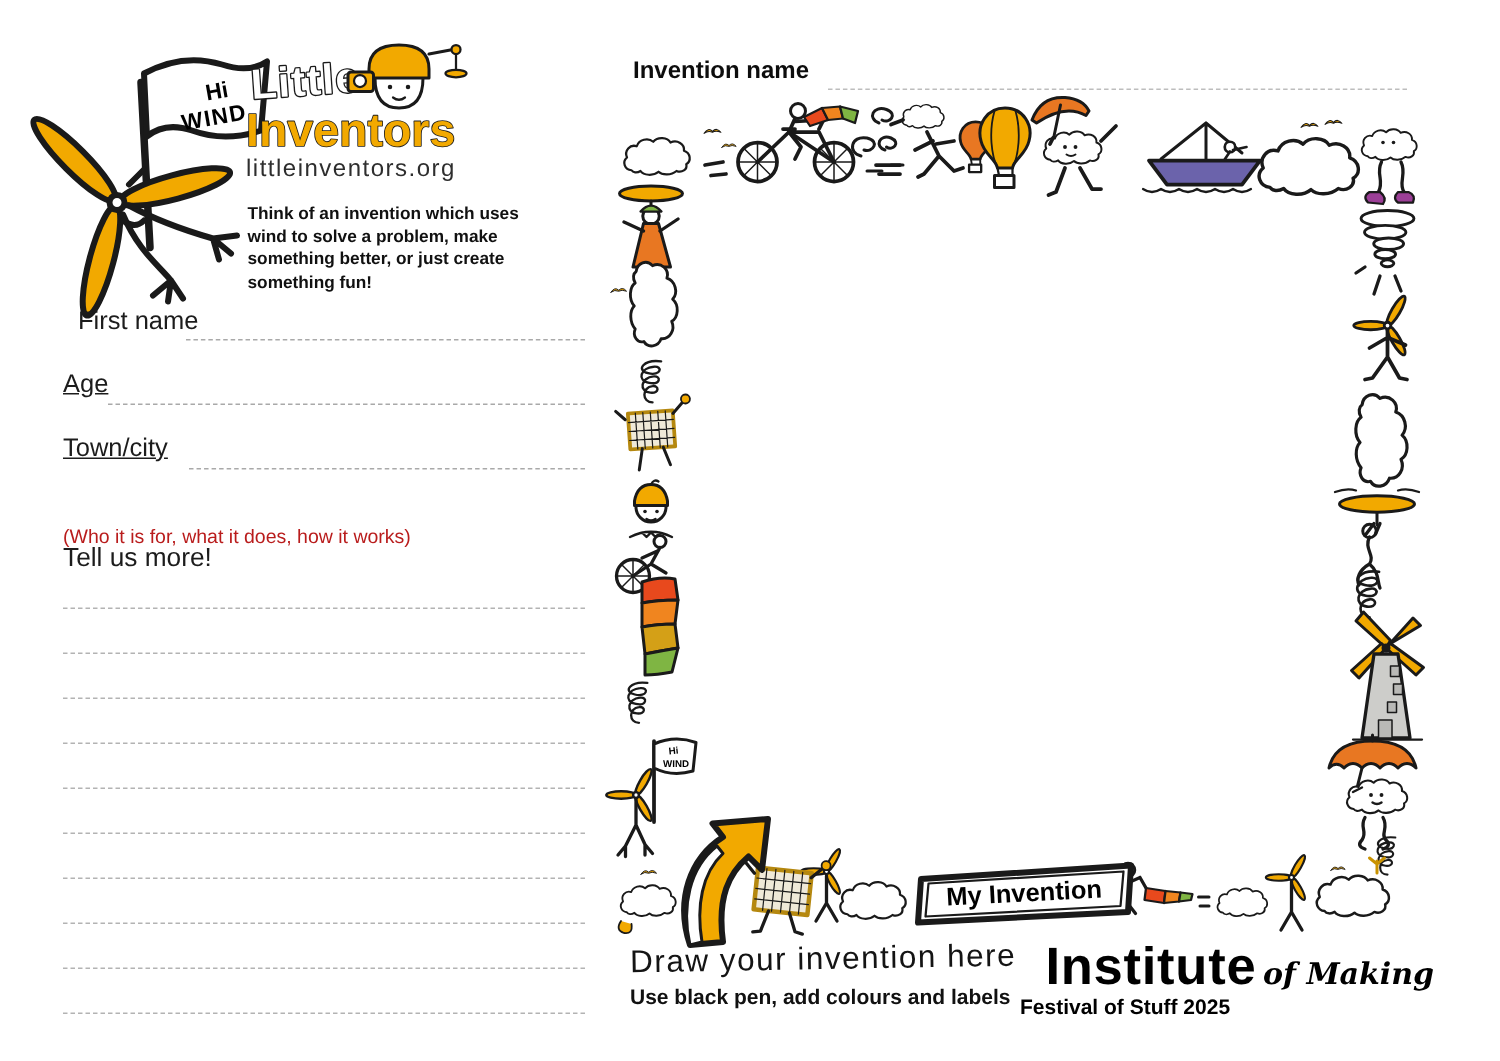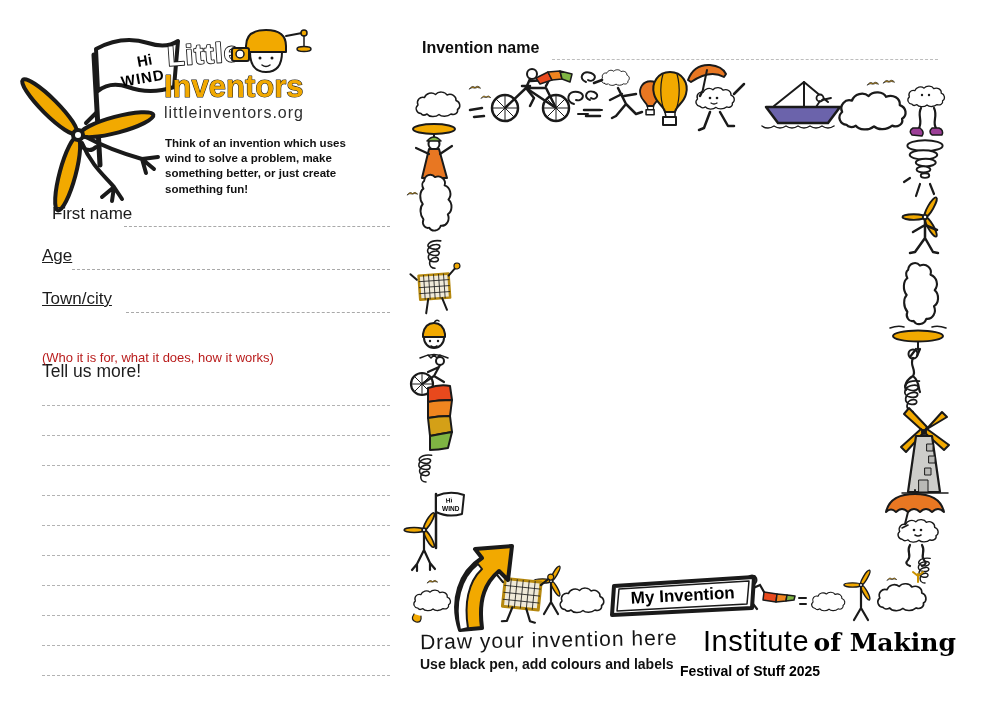--- a/index.html
+++ b/index.html
@@ -15,22 +15,22 @@
   .dline{border-bottom:1px dashed #a9a9a9;height:0;}
   .tell{left:42px;top:325px;font-size:17.5px;margin-top:36px;}
   .hint{left:42px;top:350px;font-size:13px;color:#b91c1c;}
   .wlines{left:42px;top:376px;width:348px;}
   .wline{height:29px;border-bottom:1px dashed #b3b3b3;}
   .inv-label{left:422px;top:39px;font-size:16px;font-weight:bold;color:#0d0d0d;text-align:right;}
   .inv-line{left:552px;top:59px;width:386px;border-bottom:1px dashed #bdbdbd;height:0;}
   .draw-cap{left:420px;top:628px;font-size:21px;letter-spacing:1px;color:#141414;transform:rotate(-1deg);}
   .pen-cap{left:420px;top:656px;font-size:14px;font-weight:bold;color:#111;}
   .inst{left:680px;top:625px;width:276px;text-align:right;white-space:nowrap;}
-  .inst-bold{font-size:29px;font-weight:normal;letter-spacing:0.5px;color:#000;margin-top:27px;}
-  .inst-italic{font-family:"DejaVu Serif",serif;font-weight:bold;font-size:25px;color:#000;}
+  .inst-bold{font-size:35px;font-weight:bold;letter-spacing:0.5px;color:#000;margin-top:27px;}
+  .inst-italic{font-family:"DejaVu Serif",serif;font-style:italic;font-weight:bold;font-size:20px;color:#000;}
   .festival{left:680px;top:663px;width:276px;text-align:left;font-size:14px;font-weight:bold;color:#000;}
   .drawing-area{left:455px;top:96px;width:420px;height:465px;}
 </style>
 </head>
 <body>
 
 <div class="page">
 
   <svg id="art" viewBox="0 0 1000 707" xmlns="http://www.w3.org/2000/svg">
     <defs>

